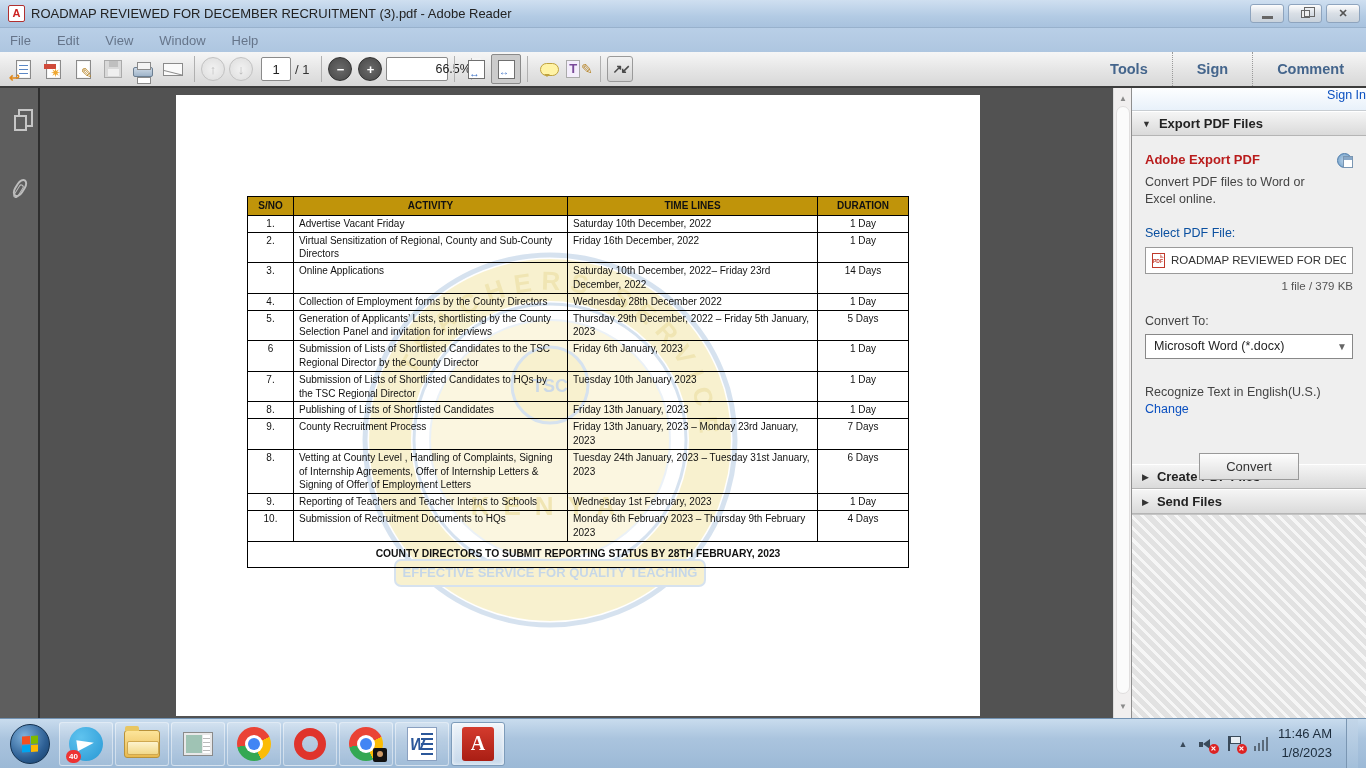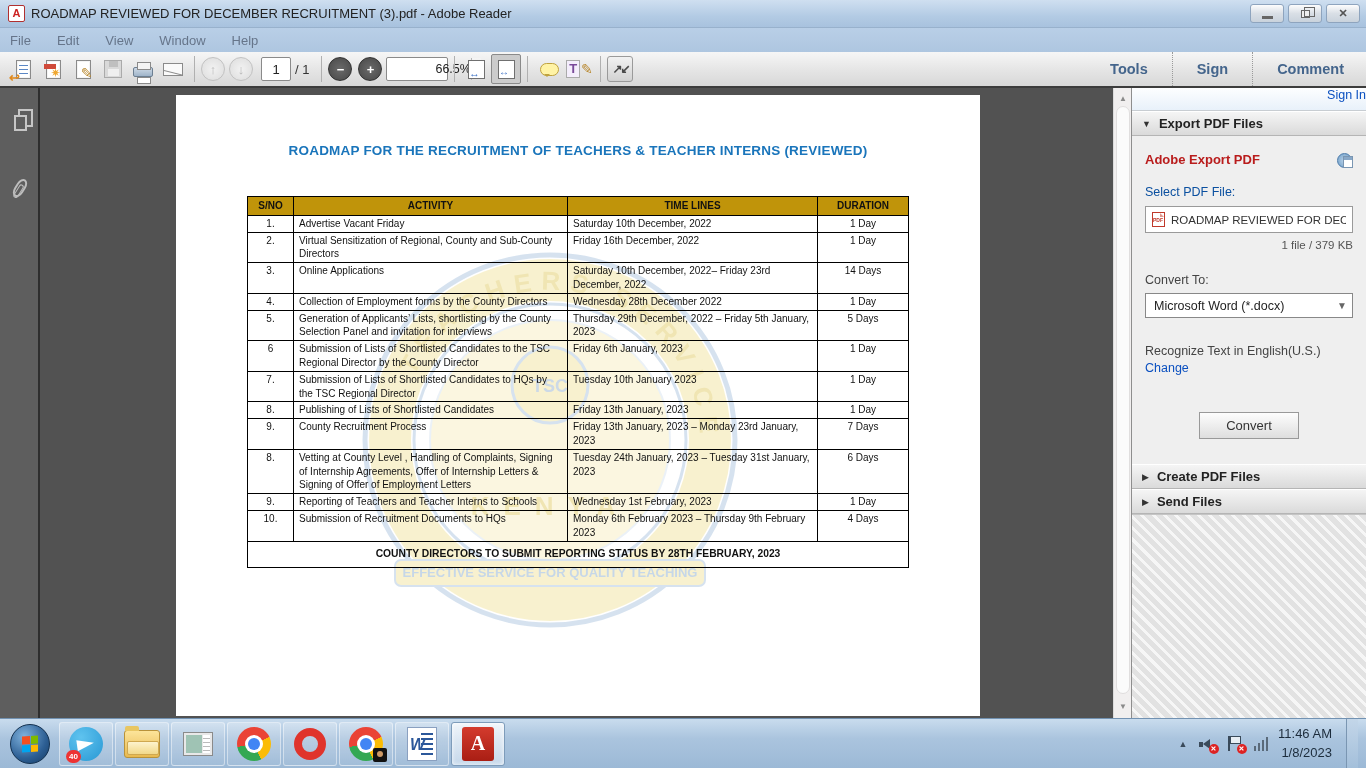--- a/index.html
+++ b/index.html
@@ -327,21 +327,20 @@
           <circle cx="210" cy="155" r="38" fill="#f2e5a0" stroke="#aec6e0" stroke-width="3"></circle>
           <text x="210" y="162" text-anchor="middle" font-size="18" font-weight="bold" fill="#9ab4d0">TSC</text>
           <text font-size="26" font-weight="bold" fill="#e2cd6a" letter-spacing="9">
             <textPath href="#arcTop" startOffset="14%">TEACHERS SERVICE COMMISSION</textPath>
           </text>
           <text x="210" y="285" text-anchor="middle" font-size="26" font-weight="bold" fill="#e2cd6a" letter-spacing="14">KENYA</text>
           <rect x="55" y="330" width="310" height="26" rx="6" fill="#f2e5a0" stroke="#aec6e0" stroke-width="2"></rect>
           <text x="210" y="347" text-anchor="middle" font-size="13" font-weight="bold" fill="#8fb0d2">EFFECTIVE SERVICE FOR QUALITY TEACHING</text>
         </svg>
 
-        <div class="doc-title">ROADMAP FOR THE RECRUITMENT OF TEACHERS &amp; TEACHER INTERNS (REVIEWED)</div>
 
         <table class="roadmap">
           <colgroup>
               <col style="width:46px">
               <col style="width:274px">
               <col style="width:250px">
               <col style="width:91px">
             </colgroup>
           <thead>
             <tr>
@@ -446,20 +445,21 @@
       </div>
       <div class="panel-header">
         <span class="tri">▼</span>
         <span class="ph-label">Export PDF Files</span>
       </div>
       <div class="export-body">
         <div class="row-title">
           <span class="bold">Adobe Export PDF</span>
           <span class="globe"></span>
         </div>
+        <div class="desc">Convert PDF files to Word or Excel online.</div>
         <div class="select-label">Select PDF File:</div>
         <div class="file-box">
           <span class="mini-pdf"></span>
           <span class="fname">ROADMAP REVIEWED FOR DEC...</span>
         </div>
         <div class="file-meta">1 file / 379 KB</div>
         <div class="convert-label">Convert To:</div>
         <div class="dropdown">
           <span class="dval">Microsoft Word (*.docx)</span>
           <span class="dd-arrow">▼</span>

